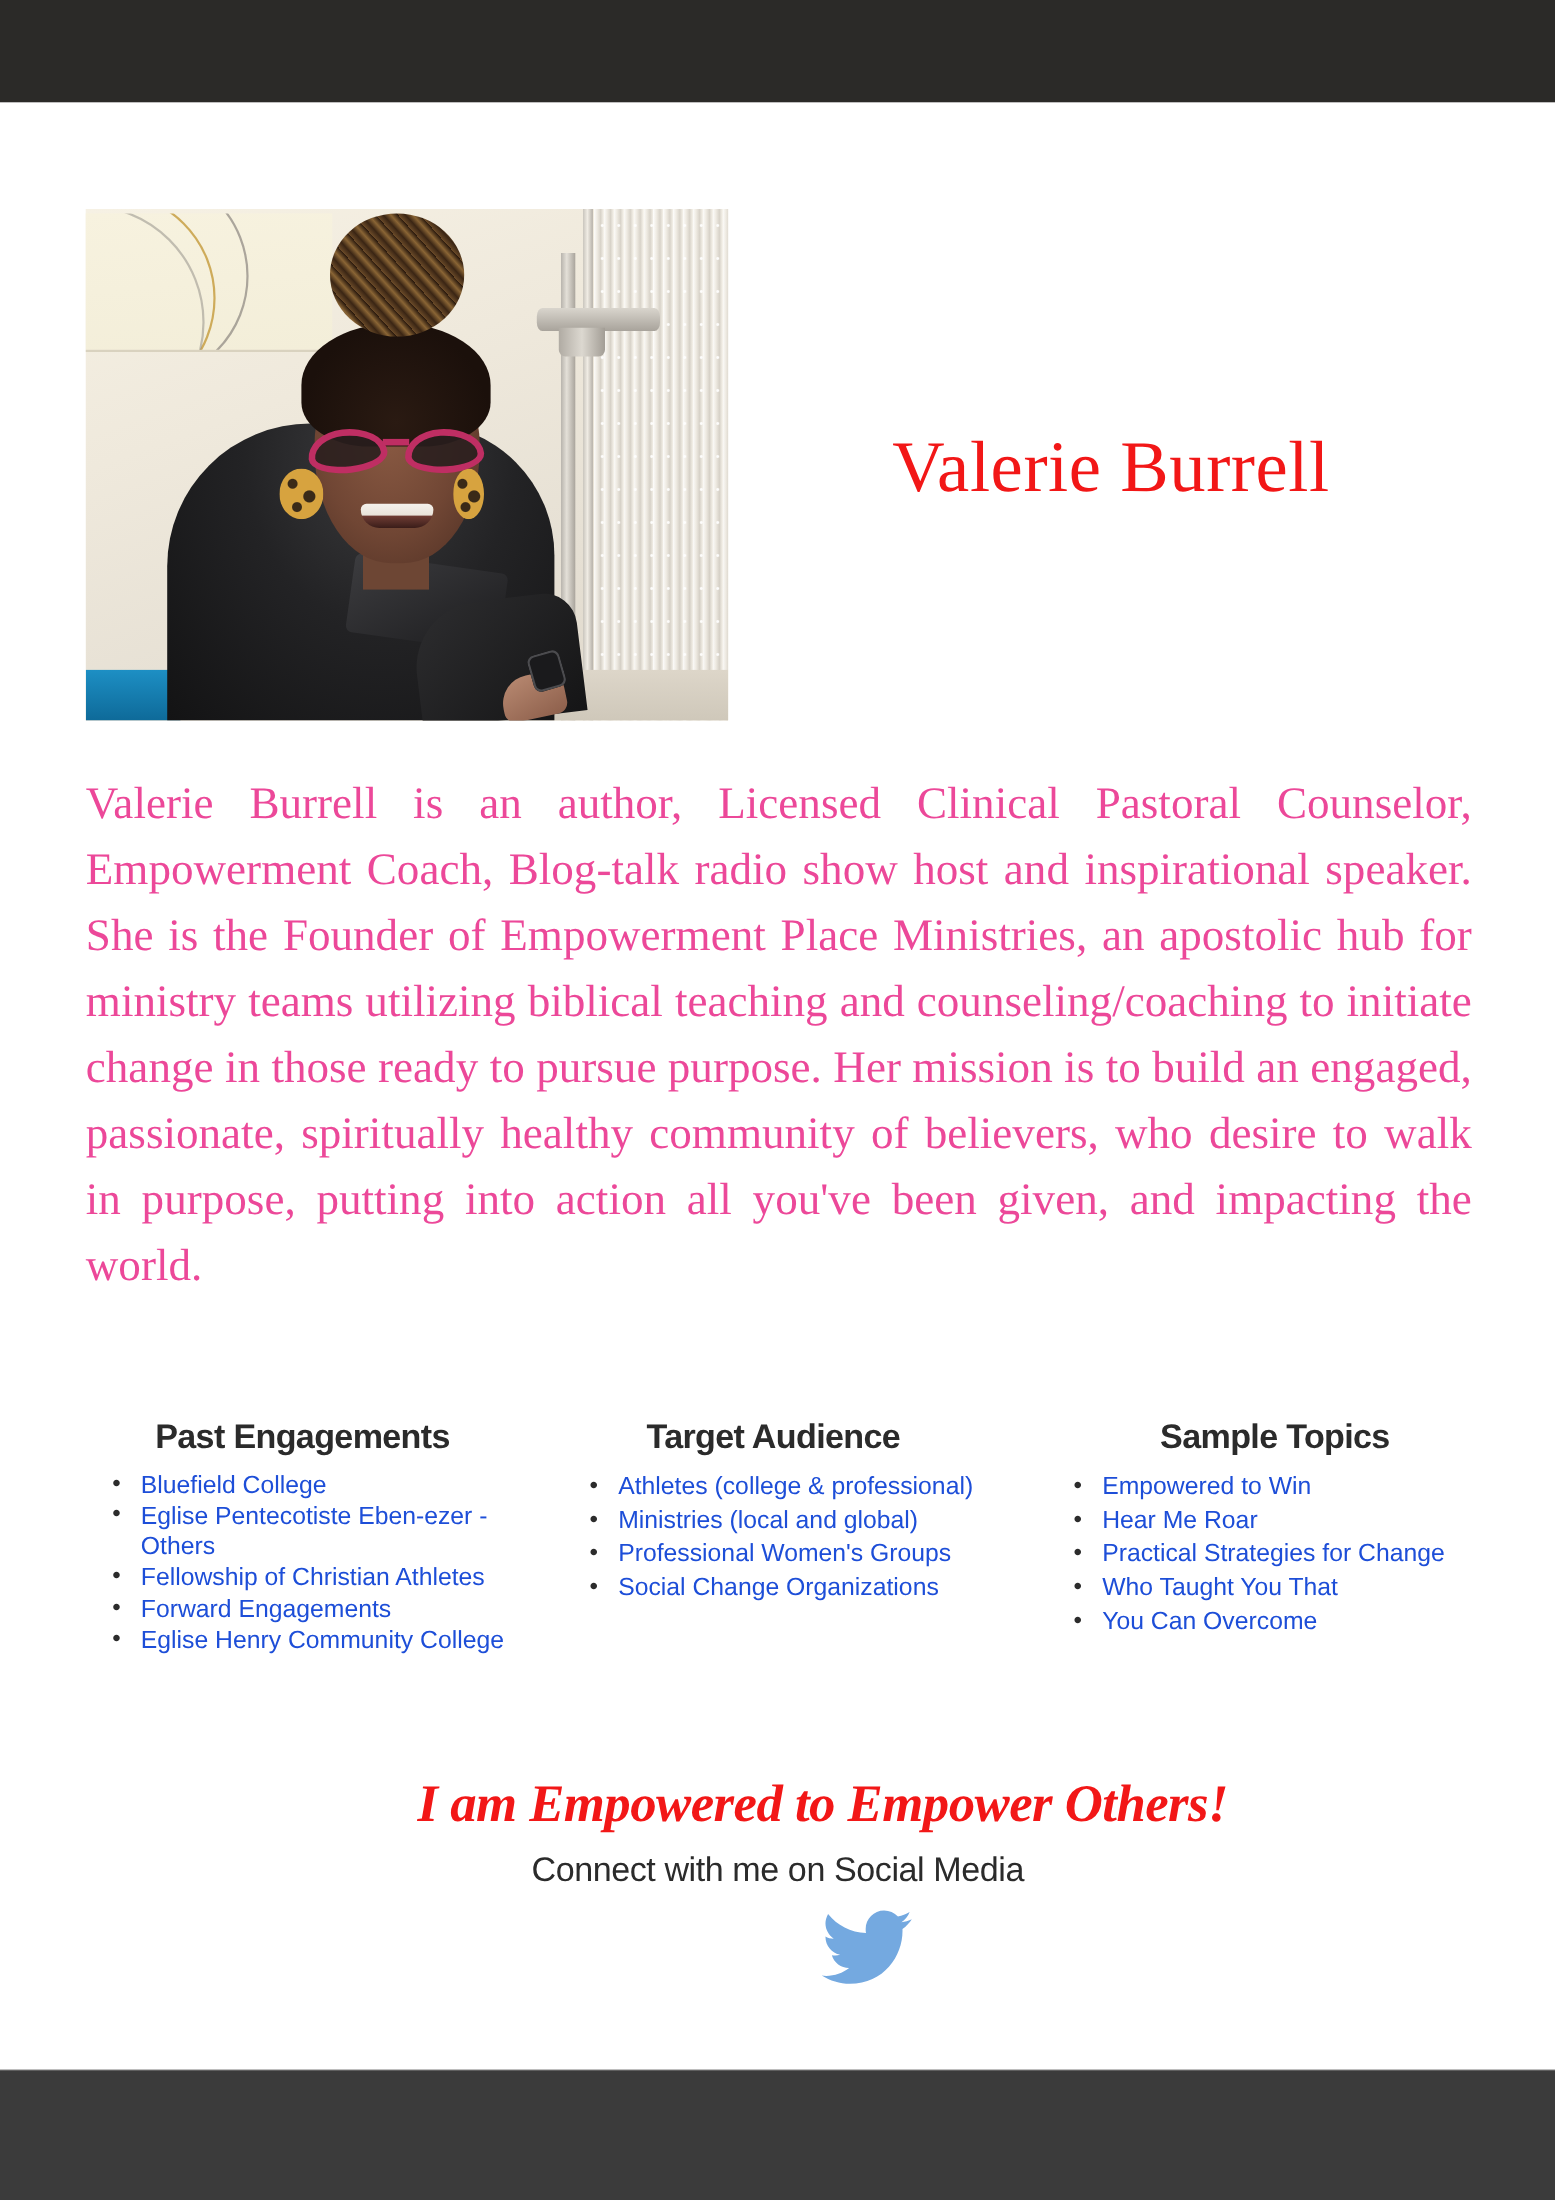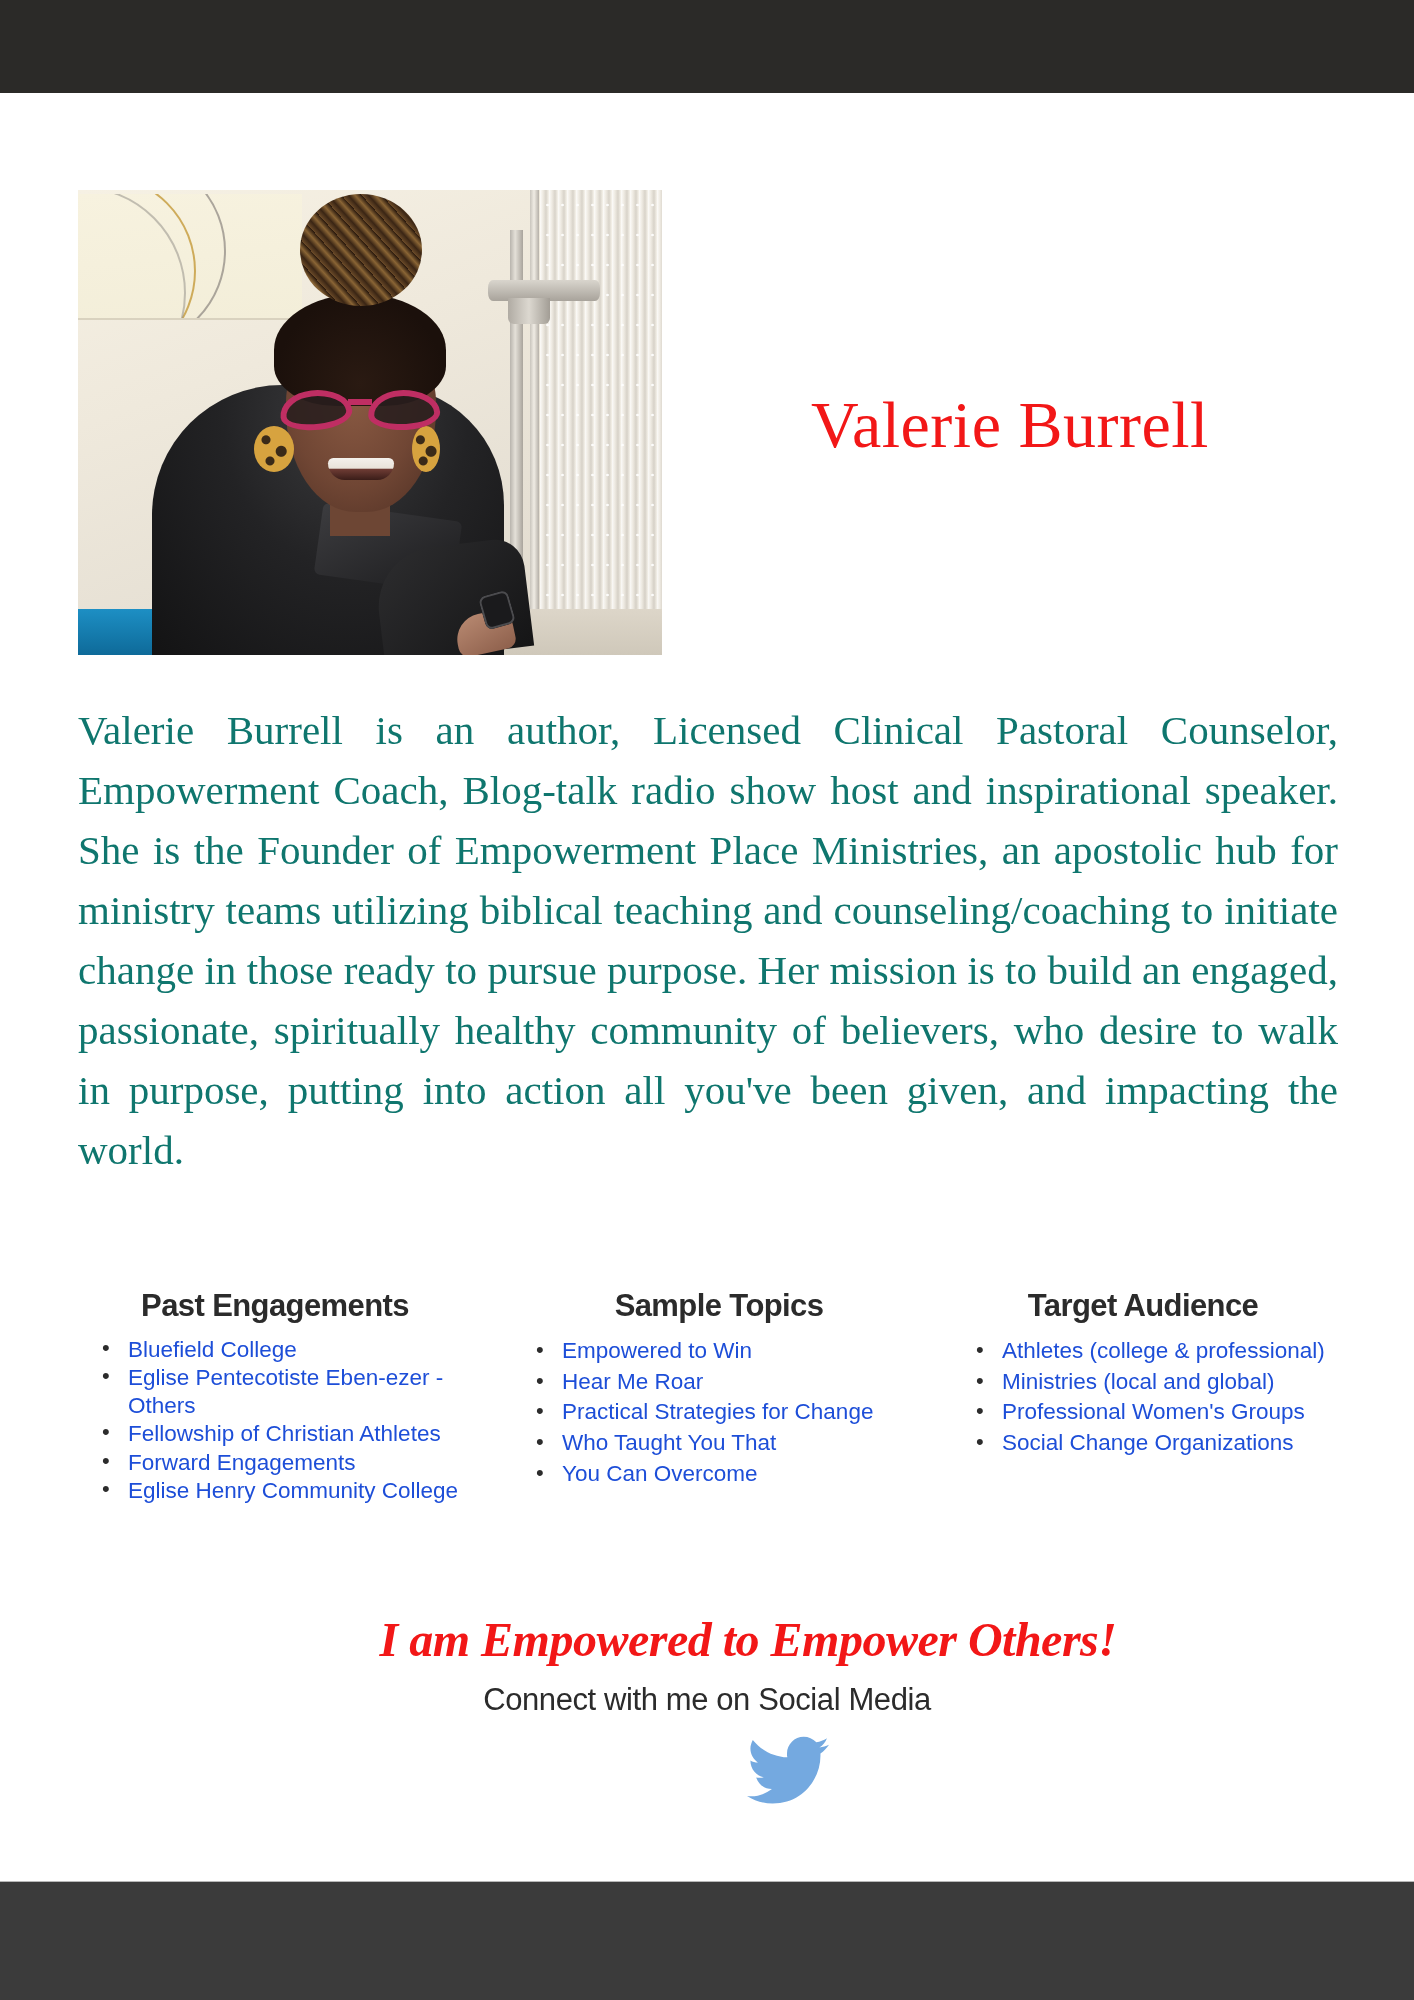--- a/index.html
+++ b/index.html
@@ -253,21 +253,21 @@
   }
 
   
   .bio {
     position: absolute;
     left: 78px; top: 700px;
     width: 1260px;
     font-family: "Liberation Serif", serif;
     font-size: 41px;
     line-height: 1.465;
-    color: #0f766e;
+    color: #ec4899;
     text-align: justify;
     text-justify: inter-word;
   }
 
   
   .cols {
     position: absolute;
     left: 60px; top: 1288px;
     width: 1310px;
     display: flex;
@@ -490,41 +490,41 @@
     <div class="col-head">Past Engagements</div>
     <ul class="col-list">
       <li>Bluefield College</li>
       <li>Eglise Pentecotiste Eben-ezer  - Others</li>
       <li>Fellowship of Christian Athletes</li>
       <li>Forward Engagements</li>
       <li>Eglise Henry Community College</li>
     </ul>
   </div>
 
+  <div class="col col-3">
+    <div class="col-head">Target Audience</div>
+    <ul class="col-list">
+      <li>Athletes (college &amp; professional)</li>
+      <li>Ministries  (local and global)</li>
+      <li>Professional Women's Groups</li>
+      <li>Social Change Organizations</li>
+    </ul>
+  </div>
+
   <div class="col col-2">
     <div class="col-head">Sample Topics</div>
     <ul class="col-list">
       <li>Empowered to Win</li>
       <li>Hear Me Roar</li>
       <li>Practical Strategies for Change</li>
       <li>Who Taught You That</li>
       <li>You Can Overcome</li>
     </ul>
   </div>
 
-  <div class="col col-3">
-    <div class="col-head">Target Audience</div>
-    <ul class="col-list">
-      <li>Athletes (college &amp; professional)</li>
-      <li>Ministries  (local and global)</li>
-      <li>Professional Women's Groups</li>
-      <li>Social Change Organizations</li>
-    </ul>
-  </div>
-
 </div>
 
 <div class="tagline">I am Empowered to Empower Others!</div>
 <div class="connect">Connect with me on Social Media</div>
 
 <div class="socials">
 
   <a class="social" href="#">
     <span class="fb-box">
       <span class="fb-f">f</span>

